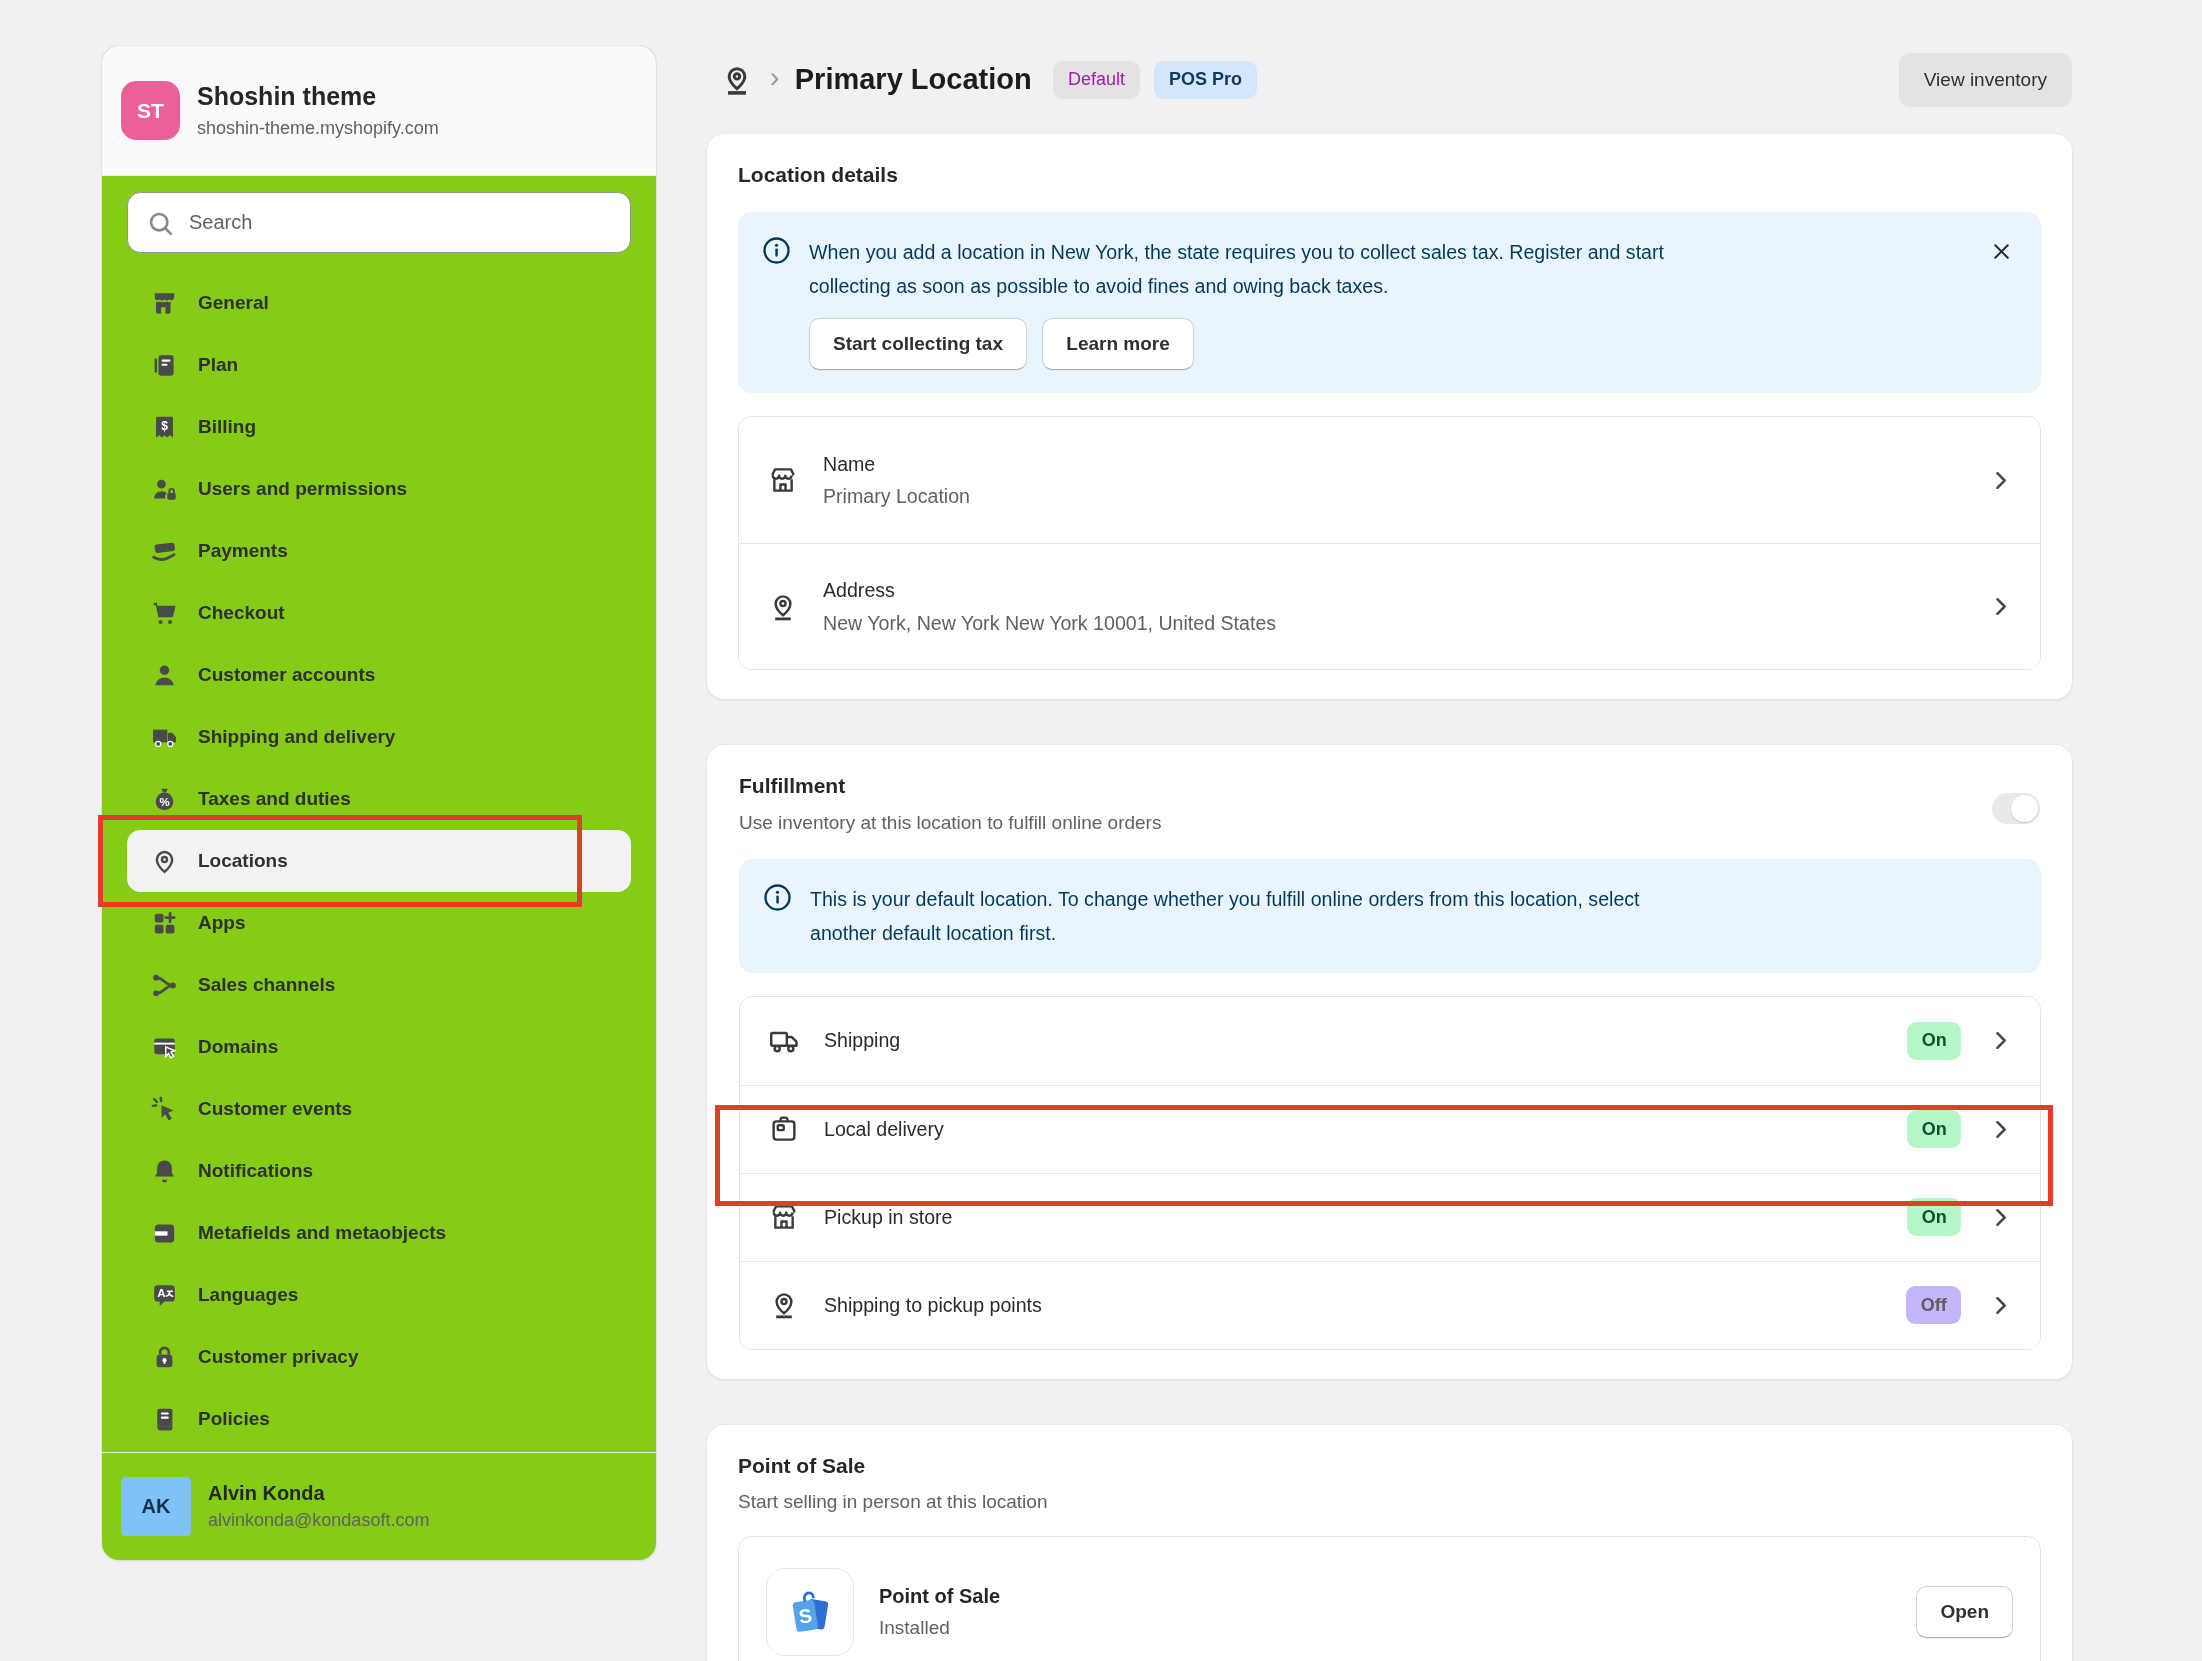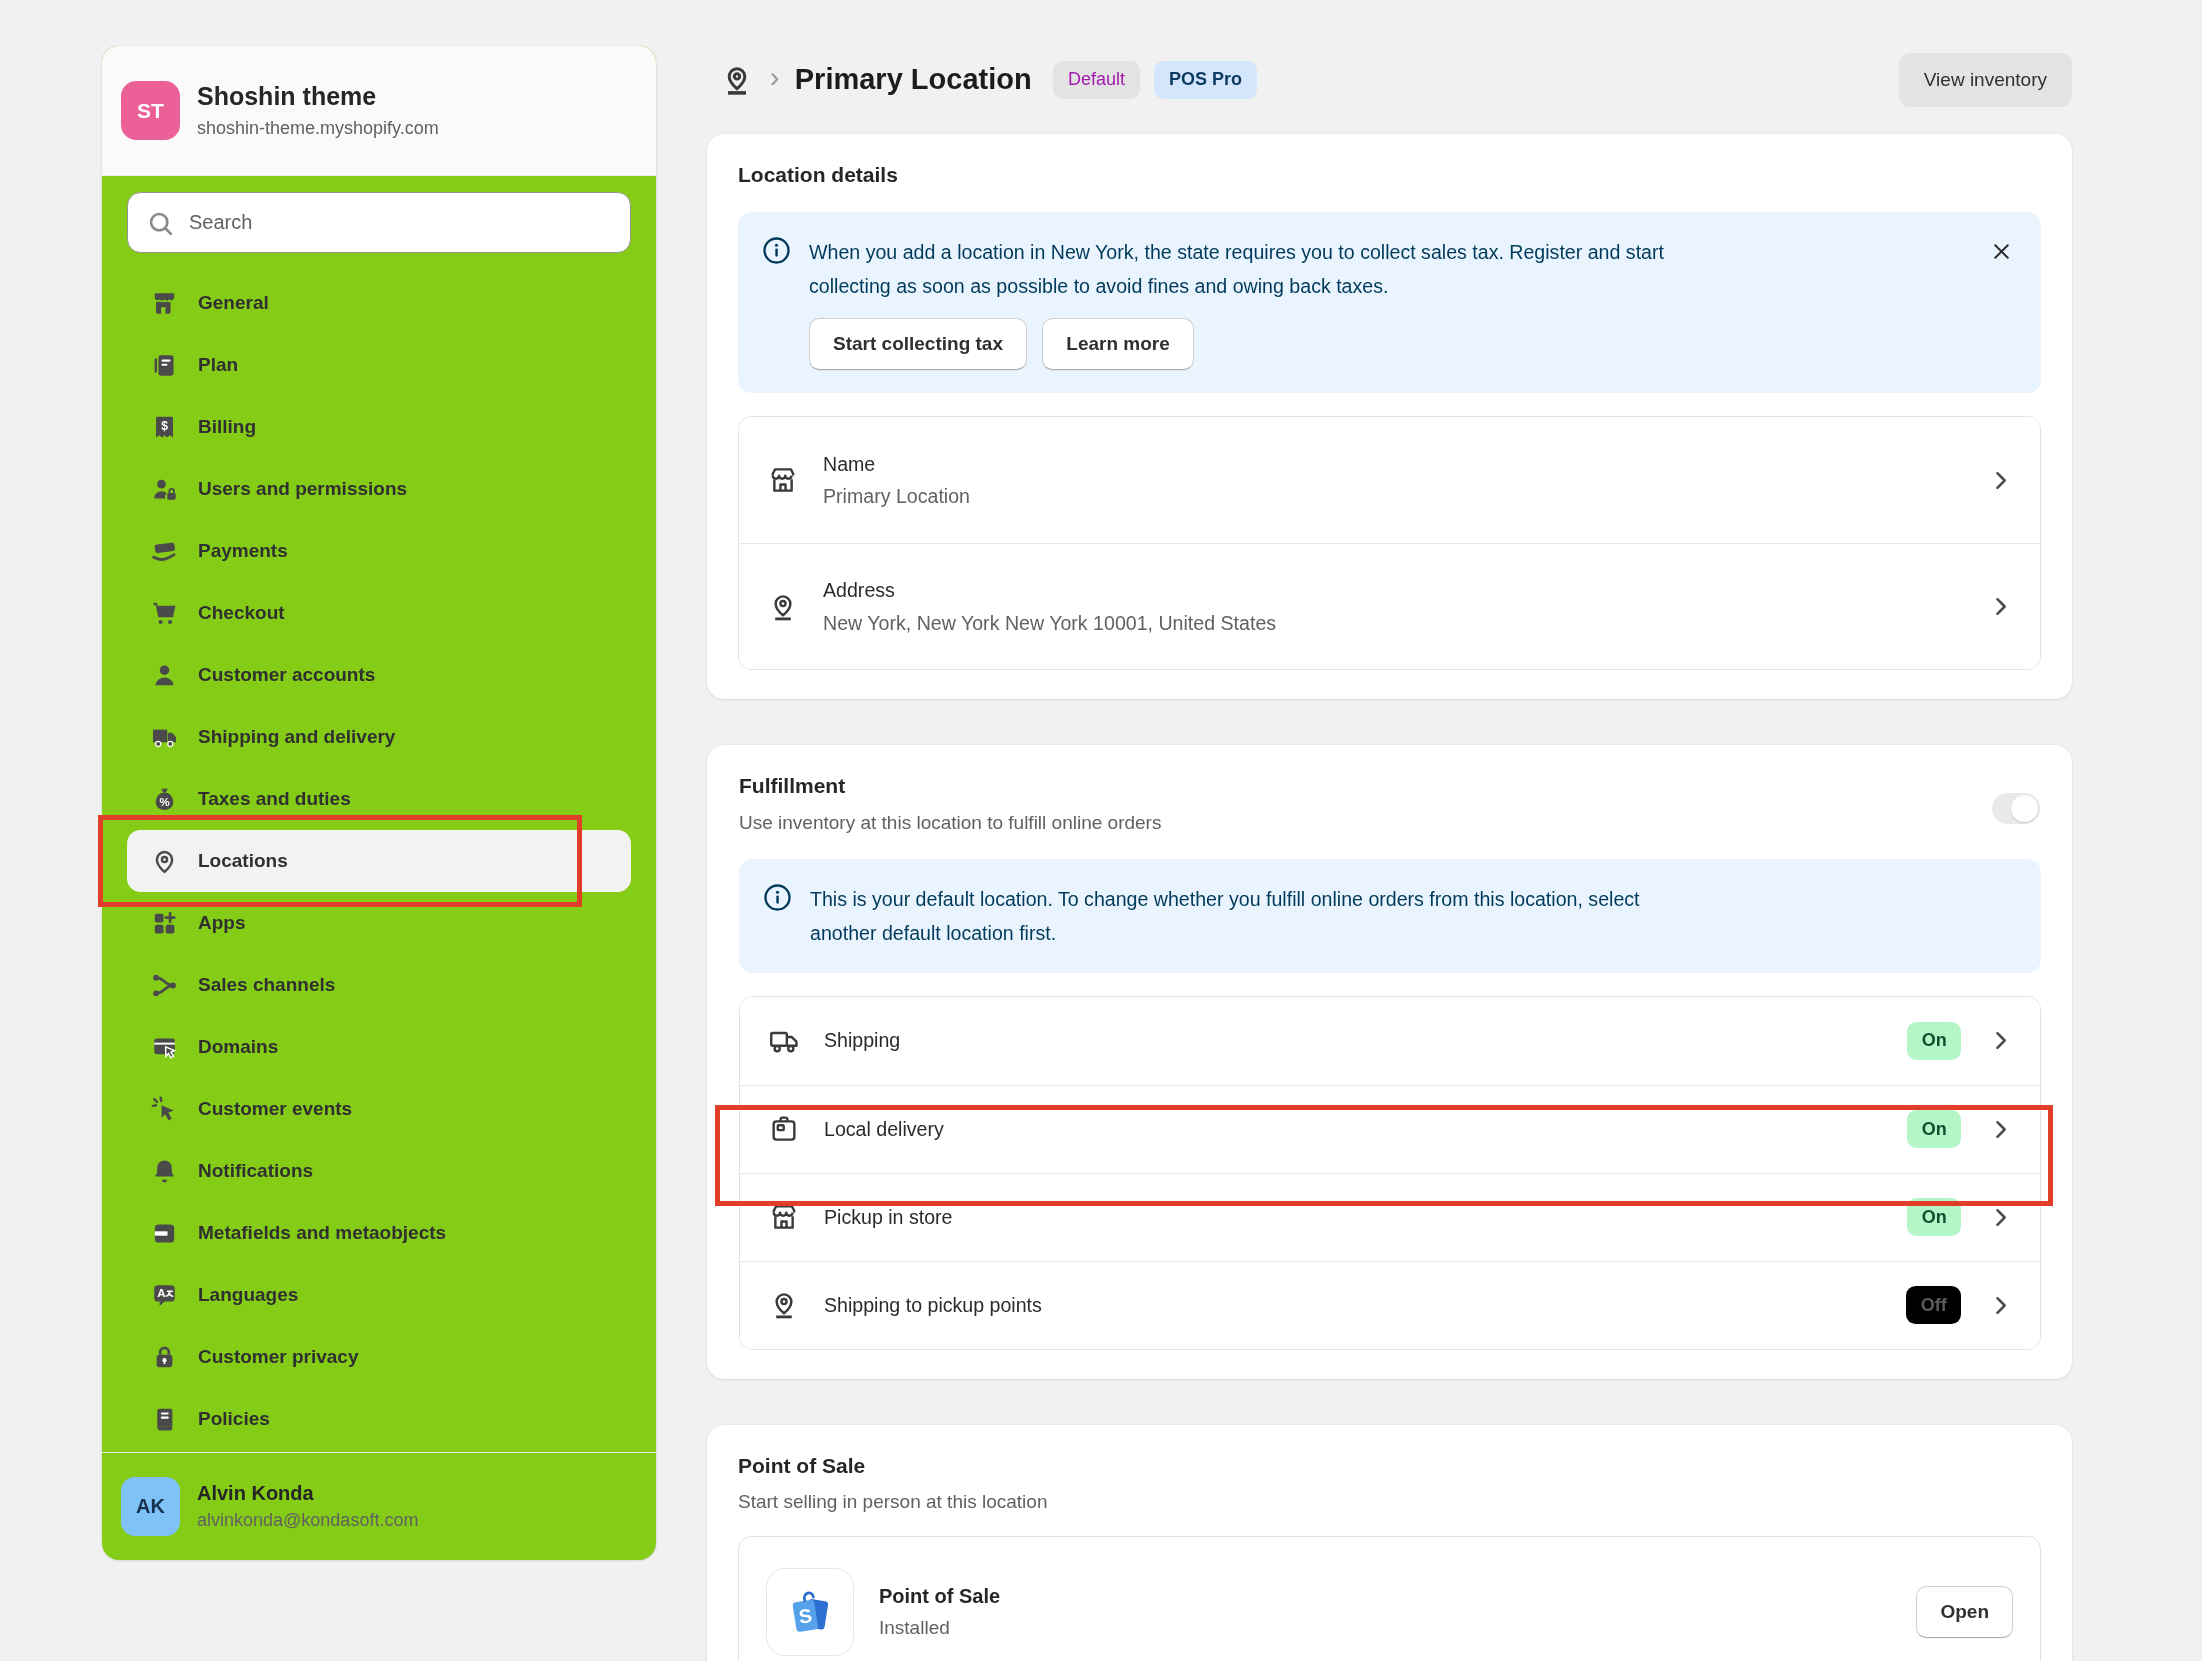--- a/index.html
+++ b/index.html
@@ -51,21 +51,21 @@
   .nav-item.selected { background:#f2f2f2; }
   .nicon { width:29px; height:29px; flex:0 0 auto; }
   .nlabel { margin-left:19px; font-size:19px; font-weight:bold; color:#303030; }
 
   .sidebar-footer {
     position:absolute; left:0; right:0; bottom:0; height:108px;
     border-top:1.9px solid #ececec; display:flex; align-items:center; padding:0 19px;
     border-radius:0 0 17px 17px;
   }
   .user-avatar {
-    width:59px; height:59px; border-radius:14px; background:#7fc2f8;
+    width:70px; height:59px; border-radius:5px; background:#7fc2f8;
     color:#17314d; font-size:20px; font-weight:bold;
     display:flex; align-items:center; justify-content:center; flex:0 0 auto;
   }
   .user-meta { margin-left:17px; }
   .user-name { font-size:20px; font-weight:bold; color:#262626; }
   .user-email { font-size:18px; color:#616161; margin-top:5.7px; }
 
   
   .main { position:absolute; left:707px; top:46px; width:1365px; }
   .page-header { display:flex; align-items:center; height:67px; padding-left:11.5px; }
@@ -113,21 +113,21 @@
   .row-tall { height:126px; }
   .row-short { height:88px; }
   .ricon { width:34px; height:34px; flex:0 0 auto; }
   .rtext { margin-left:23px; }
   .rlabel { font-size:19.6px; color:#2b2b2b; }
   .rvalue { font-size:19.6px; color:#616161; margin-top:9.6px; }
   .rspacer { flex:1; }
   .state-badge { border-radius:9.6px; height:38px; display:inline-flex; align-items:center;
                  padding:0 14.3px; font-size:18px; font-weight:bold; }
   .state-on  { background:#b4f6c6; color:#0c5132; }
-  .state-off { background:#000000; color:#5c5c5c; }
+  .state-off { background:#c4b5fd; color:#5c5c5c; }
   .chev { margin-left:27px; }
 
   .toggle {
     position:absolute; top:48px; right:32.5px; width:48px; height:31px;
     background:#e9e9e9; border-radius:15.3px; cursor:pointer;
   }
   .toggle .knob {
     position:absolute; top:1.9px; right:1.9px; width:27px; height:27px; border-radius:50%;
     background:#fff; box-shadow:0 1px 1.9px rgba(0,0,0,.14);
   }

